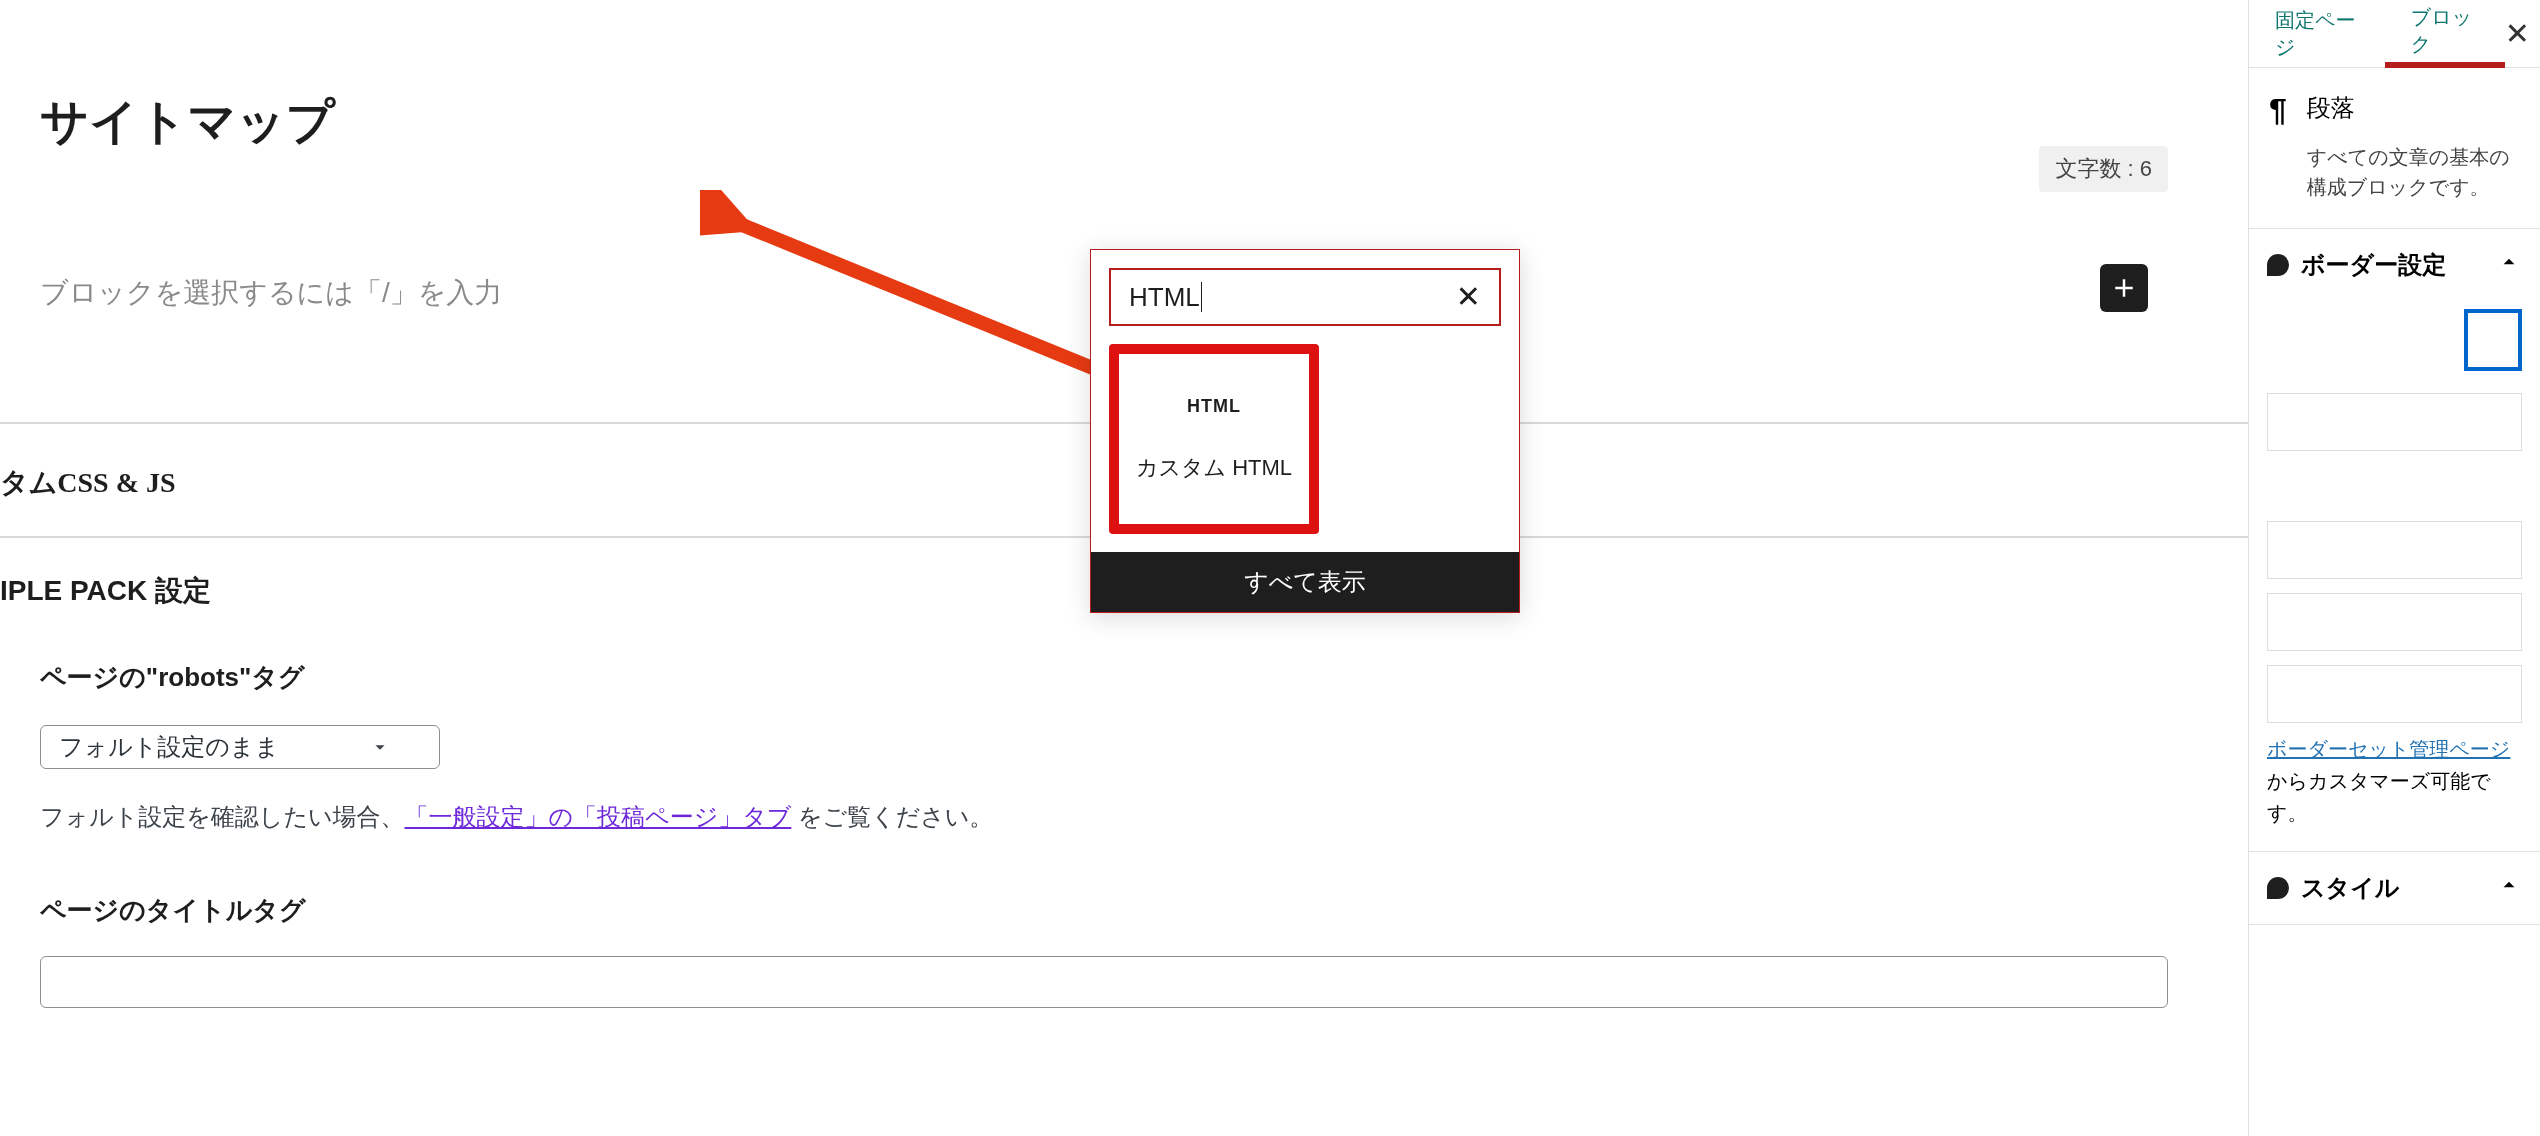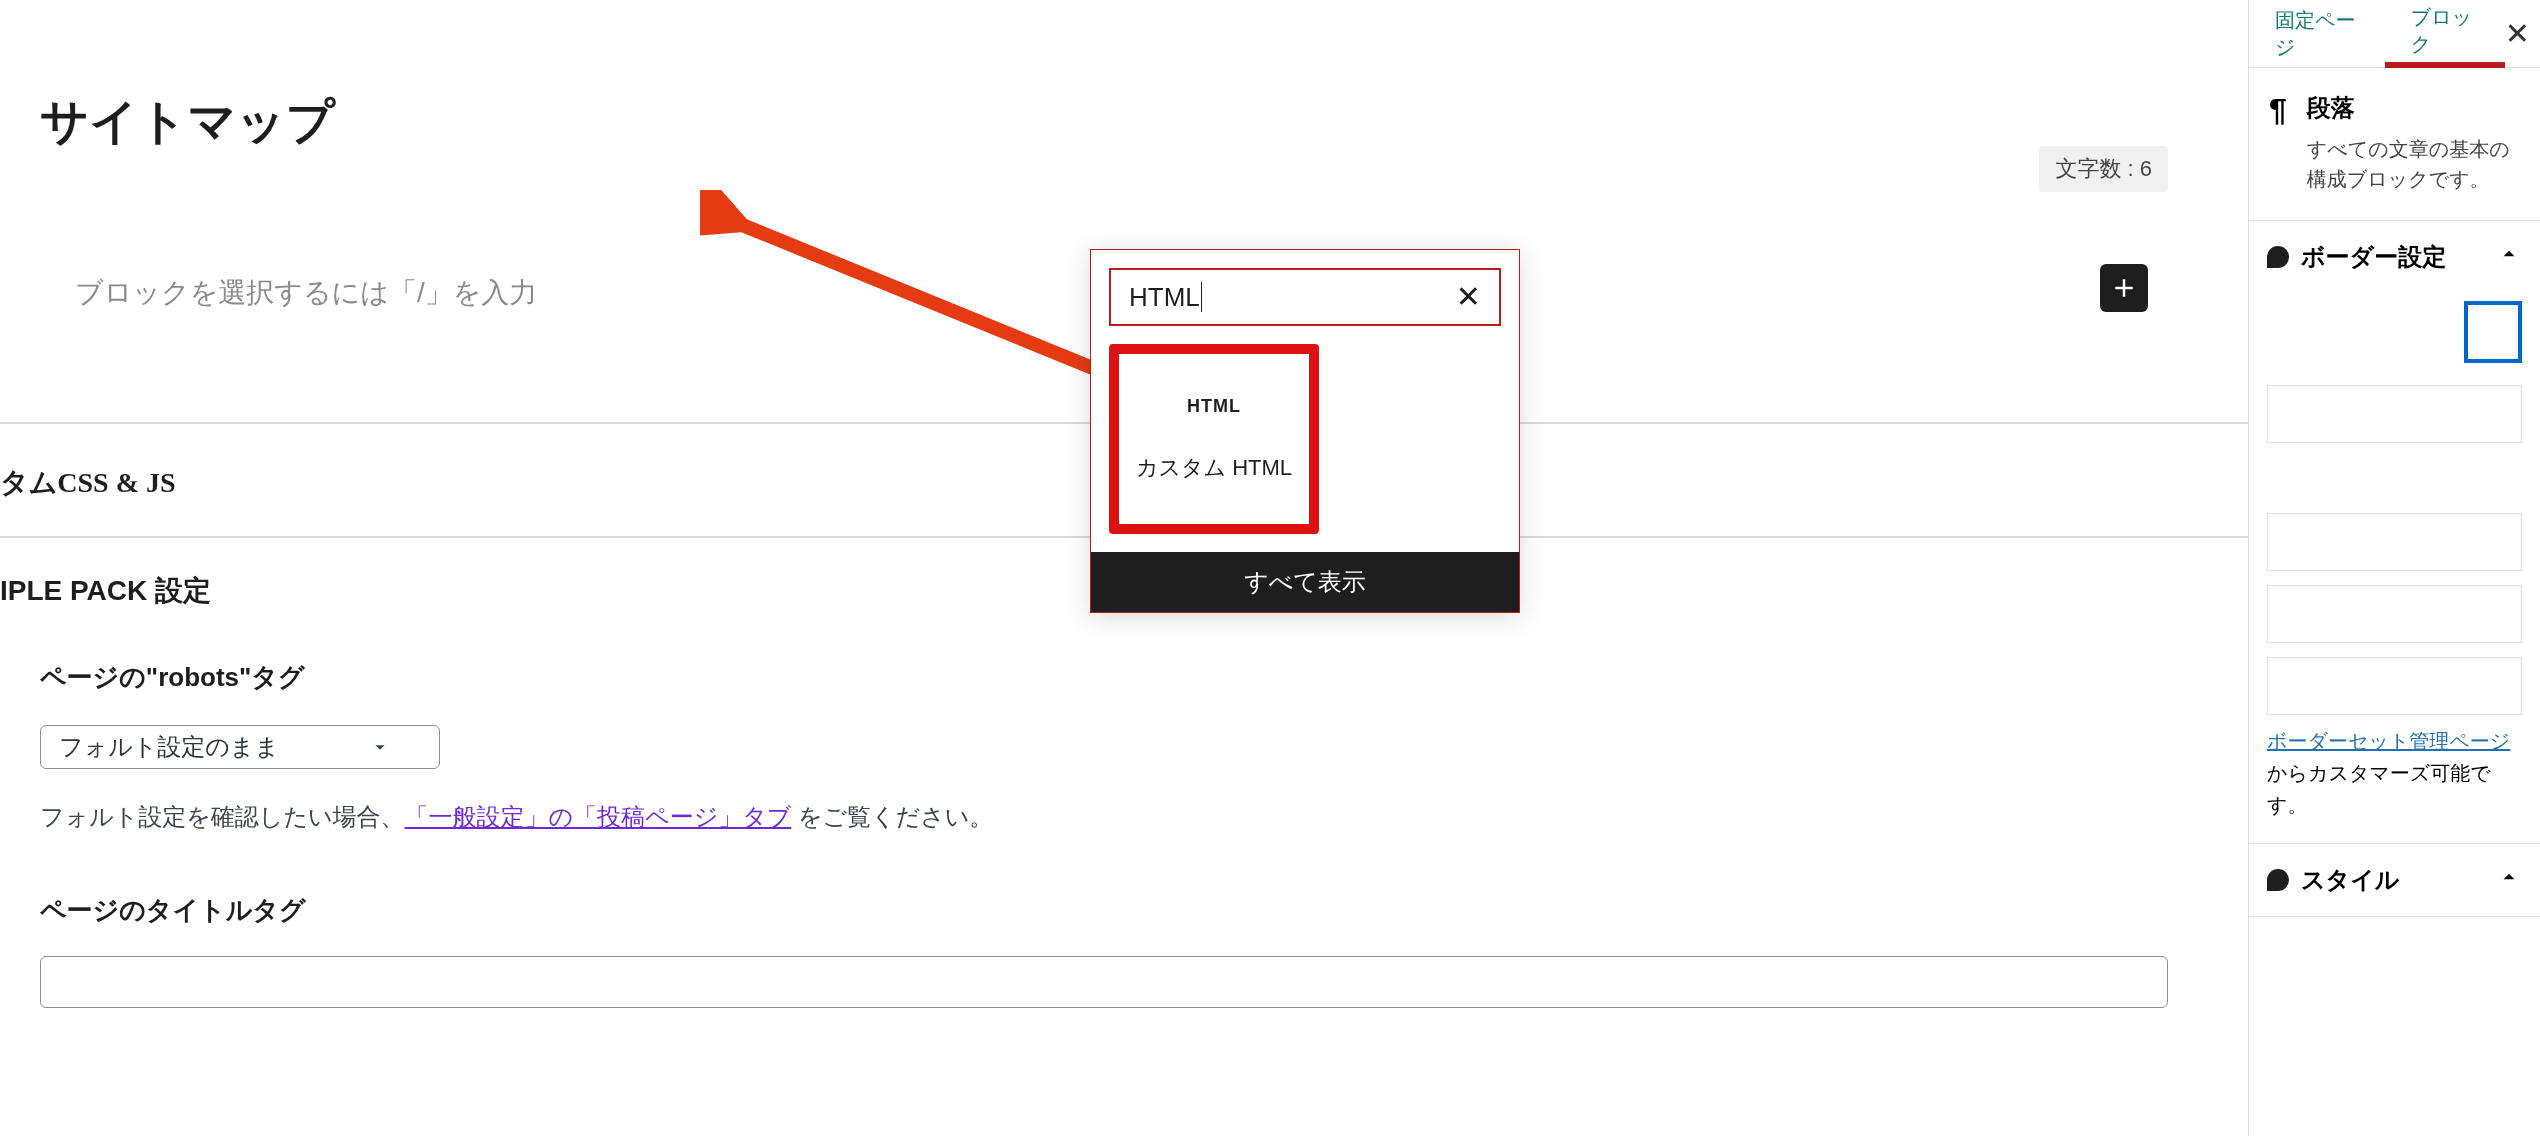--- a/index.html
+++ b/index.html
@@ -4,21 +4,21 @@
 <style>
   * { box-sizing: border-box; margin: 0; padding: 0; }
   html, body { width: 2540px; height: 1136px; font-family: -apple-system, "Hiragino Sans", "Hiragino Kaku Gothic ProN", Meiryo, sans-serif; overflow: hidden; }
   body { display: flex; background: #fff; }
 
   
   .editor { flex: 1; position: relative; padding: 60px 40px 0 40px; }
   .page-title { font-size: 48px; font-weight: 700; color: #1e1e1e; margin-top: 30px; }
   .char-badge { position: absolute; right: 80px; top: 146px; background: #f0f0f0; color: #444; font-size: 22px; padding: 8px 16px; border-radius: 4px; }
   .placeholder-row { position: relative; margin-top: 120px; display: flex; align-items: center; }
-  .placeholder-text { color: #8a8a8a; font-size: 28px; margin-left: 35px; }
+  .placeholder-text { color: #8a8a8a; font-size: 28px; }
   .add-btn { position: absolute; right: 60px; top: -10px; width: 48px; height: 48px; background: #1e1e1e; color: #fff; border-radius: 6px; display: flex; align-items: center; justify-content: center; }
   .add-btn svg { width: 30px; height: 30px; }
   hr.sec-sep { border: none; border-top: 2px solid #d9d9d9; margin-top: 110px; margin-left: -40px; margin-right: -40px; }
   .sec-heading { font-size: 28px; font-weight: 700; color: #1e1e1e; margin-top: 34px; margin-left: -40px; padding-left: 0; }
   .sec-heading.first { margin-top: 40px; font-family: Liberation Serif, serif; }
   .sub-heading { font-size: 26px; font-weight: 600; color: #1e1e1e; margin-top: 50px; }
   .select-wrap { margin-top: 30px; }
   .select { width: 400px; height: 44px; border: 1px solid #8c8f94; border-radius: 6px; padding: 0 48px 0 18px; font-size: 24px; color: #2c3338; background: #fff; display: flex; align-items: center; justify-content: space-between; }
   .select svg { width: 22px; height: 22px; color: #3c434a; }
   .help-text { margin-top: 32px; font-size: 24px; color: #3c434a; }
@@ -40,21 +40,21 @@
   .show-all { height: 60px; background: #1e1e1e; color: #fff; font-size: 24px; display: flex; align-items: center; justify-content: center; font-weight: 500; }
 
   
   .sidebar { width: 292px; border-left: 1px solid #e0e0e0; background: #fff; display: flex; flex-direction: column; }
   .tabs { display: flex; align-items: center; height: 68px; border-bottom: 1px solid #e0e0e0; }
   .tab { padding: 0 26px; height: 100%; display: flex; align-items: center; font-size: 20px; font-weight: 400; color: #0f766e; }
   .tab.active { border-bottom: 6px solid #b71c1c; margin-bottom: -1px; }
   .tab-close { margin-left: auto; padding-right: 10px; font-size: 30px; color: #333; }
   .block-info { padding: 24px 18px 26px 20px; border-bottom: 1px solid #e0e0e0; display: flex; gap: 20px; }
   .block-info .picon { font-size: 32px; font-weight: 700; }
-  .block-info .txt h3 { font-size: 24px; font-weight: 700; margin-bottom: 10px; }
+  .block-info .txt h3 { font-size: 24px; font-weight: 400; margin-bottom: 18px; }
   .block-info .txt p { font-size: 20px; color: #444; line-height: 1.5; }
   .panel { border-bottom: 1px solid #e0e0e0; }
   .panel-head { display: flex; align-items: center; padding: 20px 18px; font-size: 24px; font-weight: 700; }
   .panel-head .brand { width: 22px; height: 22px; background: #1e1e1e; border-radius: 50% 50% 50% 0; margin-right: 12px; }
   .panel-head .chev { margin-left: auto; }
   .panel-head .chev svg { width: 26px; height: 26px; }
   .panel-body { padding: 8px 18px 22px 18px; }
   .border-preview { width: 58px; height: 62px; border: 4px solid #06c; margin-bottom: 8px; background: #fff; }
   .option-row { height: 58px; border: 1px solid #ddd; margin-top: 14px; }
   .sidebar-help { font-size: 20px; line-height: 1.6; margin-top: 10px; }

